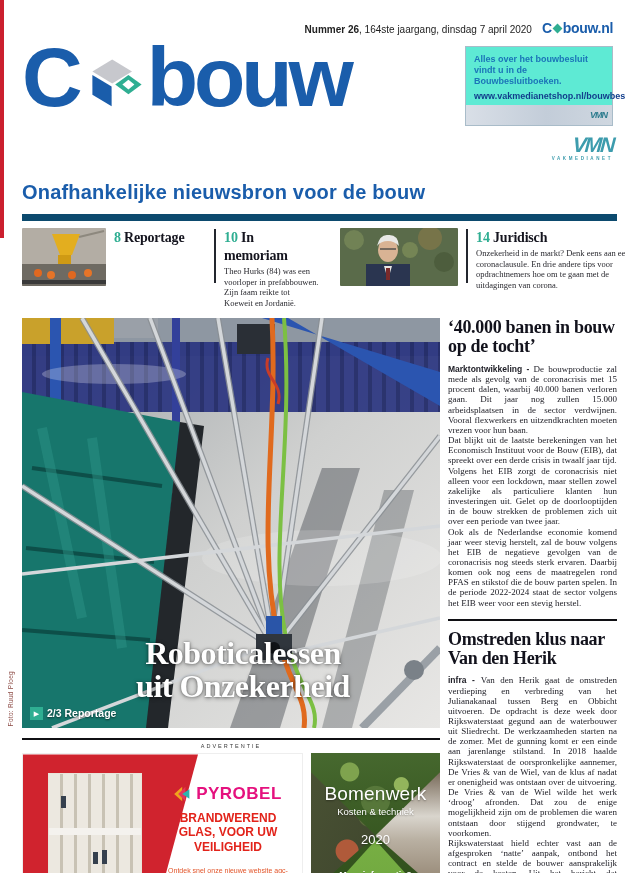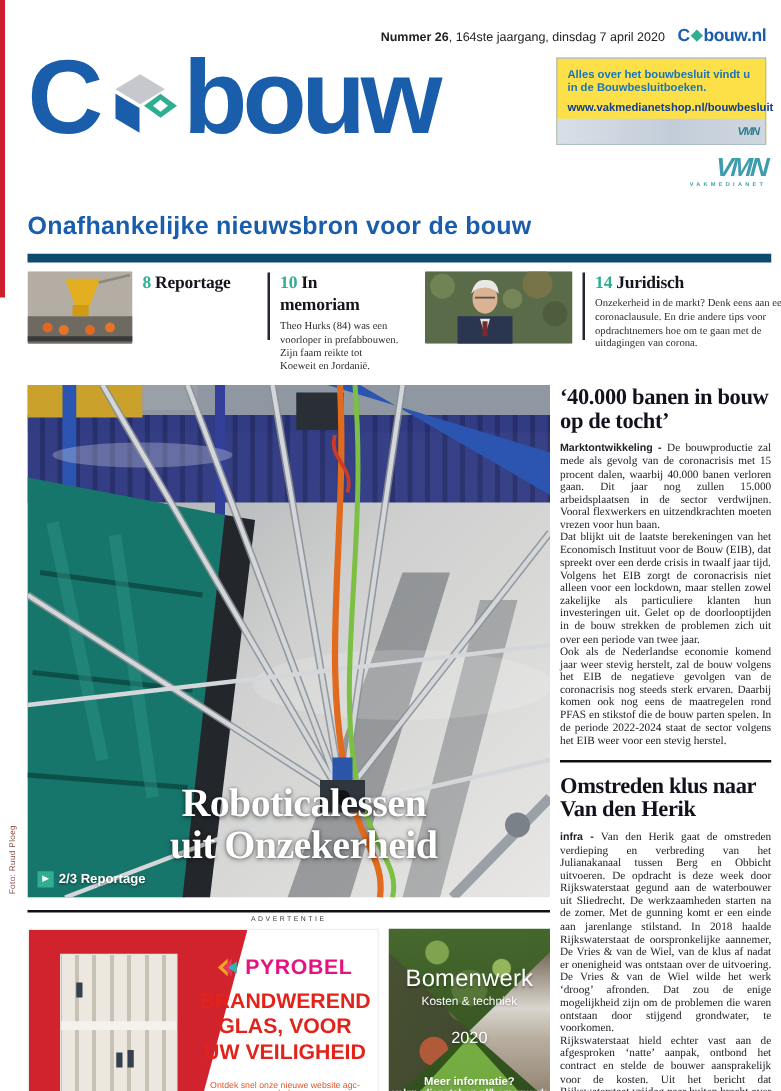--- a/index.html
+++ b/index.html
@@ -16,21 +16,21 @@
   .issue-line { display:flex; justify-content:flex-end; align-items:baseline; gap:10px; font-size:10px; color:#222; }
   .issue-line b { font-weight:bold; }
   .site-logo { font-weight:bold; color:#1a5dab; font-size:14px; letter-spacing:-.3px; display:inline-flex; align-items:center; }
   .site-diamond { display:inline-block; width:7px; height:7px; background:#2fae92; transform:rotate(45deg); margin:0 2px; }
 
   .masthead-row { display:flex; justify-content:space-between; align-items:flex-start; margin-top:4px; }
   .wordmark { display:flex; align-items:center; color:#1a5dab; font-weight:bold; font-size:84px; letter-spacing:-4px; line-height:.9; }
   .cube { width:60px; height:60px; margin:6px 3px 0 5px; }
 
   .right-stack { width:168px; display:flex; flex-direction:column; align-items:flex-end; margin-top:6px; }
-  .promo-box { width:168px; border:1px solid #a9bcc9; background:#fde047; padding:7px 8px 0 8px; }
+  .promo-box { width:148px; border:1px solid #a9bcc9; background:#5eead4; padding:7px 8px 0 8px; }
   .promo-box .p1 { color:#1b74b8; font-weight:bold; font-size:9px; line-height:1.2; }
   .promo-box .p2 { color:#123e8c; font-weight:bold; font-size:9px; margin-top:5px; }
   .promo-strip { margin:4px -8px 0 -8px; height:20px; background:linear-gradient(90deg,#d9dfe7,#c3cdd9 55%,#cfd7e0); display:flex; justify-content:flex-end; align-items:center; padding-right:5px; }
   .promo-strip .mini-vmn { font-style:italic; font-weight:bold; font-size:9px; color:#2e7d8f; letter-spacing:-1px; }
   .vmn-logo { margin-top:10px; text-align:right; color:#3d9cad; }
   .vmn-logo .vmn { font-weight:bold; font-style:italic; font-size:21px; letter-spacing:-2px; line-height:.9; display:block; transform:skewX(-4deg); }
   .vmn-logo .vmn-sub { display:block; font-size:4.5px; letter-spacing:2.6px; font-weight:bold; margin-top:1px; }
 
   .tagline { color:#1a5dab; font-size:20px; font-weight:600; letter-spacing:.2px; margin-top:20px; }
 
@@ -70,21 +70,21 @@
   .pyr-photo { position:absolute; left:26px; top:20px; width:92px; height:116px;
                background:repeating-linear-gradient(90deg,#ece8e0 0 11px,#c8c2b4 11px 14px); box-shadow:0 0 0 1px #e9e4da; }
   .pyr-photo .band { position:absolute; left:0; right:0; top:46%; height:7px; background:#f4f2ee; }
   .pyr-photo .fig { position:absolute; width:5px; height:12px; background:#35404e; }
   .pyr-photo .fig1 { left:12px; top:22px; }
   .pyr-photo .fig2 { left:44px; top:78px; }
   .pyr-photo .fig3 { left:53px; top:76px; height:14px; }
   .pyr-right { position:absolute; right:6px; top:0; bottom:0; width:136px; display:flex; flex-direction:column; justify-content:center; align-items:center; text-align:center; gap:7px; }
   .pyr-logo-row { display:flex; align-items:center; gap:4px; }
   .pyr-brand { color:#e5117e; font-weight:bold; font-size:17px; letter-spacing:.5px; }
-  .pyr-head { color:#e2231a; font-weight:bold; font-size:17px; line-height:1.2; }
+  .pyr-head { color:#e2231a; font-weight:bold; font-size:12px; line-height:1.2; }
   .pyr-line { color:#e2552a; font-size:7px; margin-top:6px; }
 
   
   .ad-bomenwerk { position:relative; width:129px; height:158px; overflow:hidden;
                   background:
                     radial-gradient(circle at 30% 12%, #7fa34e 0 9px, transparent 10px),
                     radial-gradient(circle at 70% 20%, #93b55c 0 7px, transparent 8px),
                     radial-gradient(circle at 50% 30%, #57773a 0 14px, transparent 15px),
                     linear-gradient(175deg,#47692f,#35551f 60%,#2c4a1a); }
   .bom-left { position:absolute; inset:0; clip-path:polygon(0 12%, 50% 52%, 0 88%);

